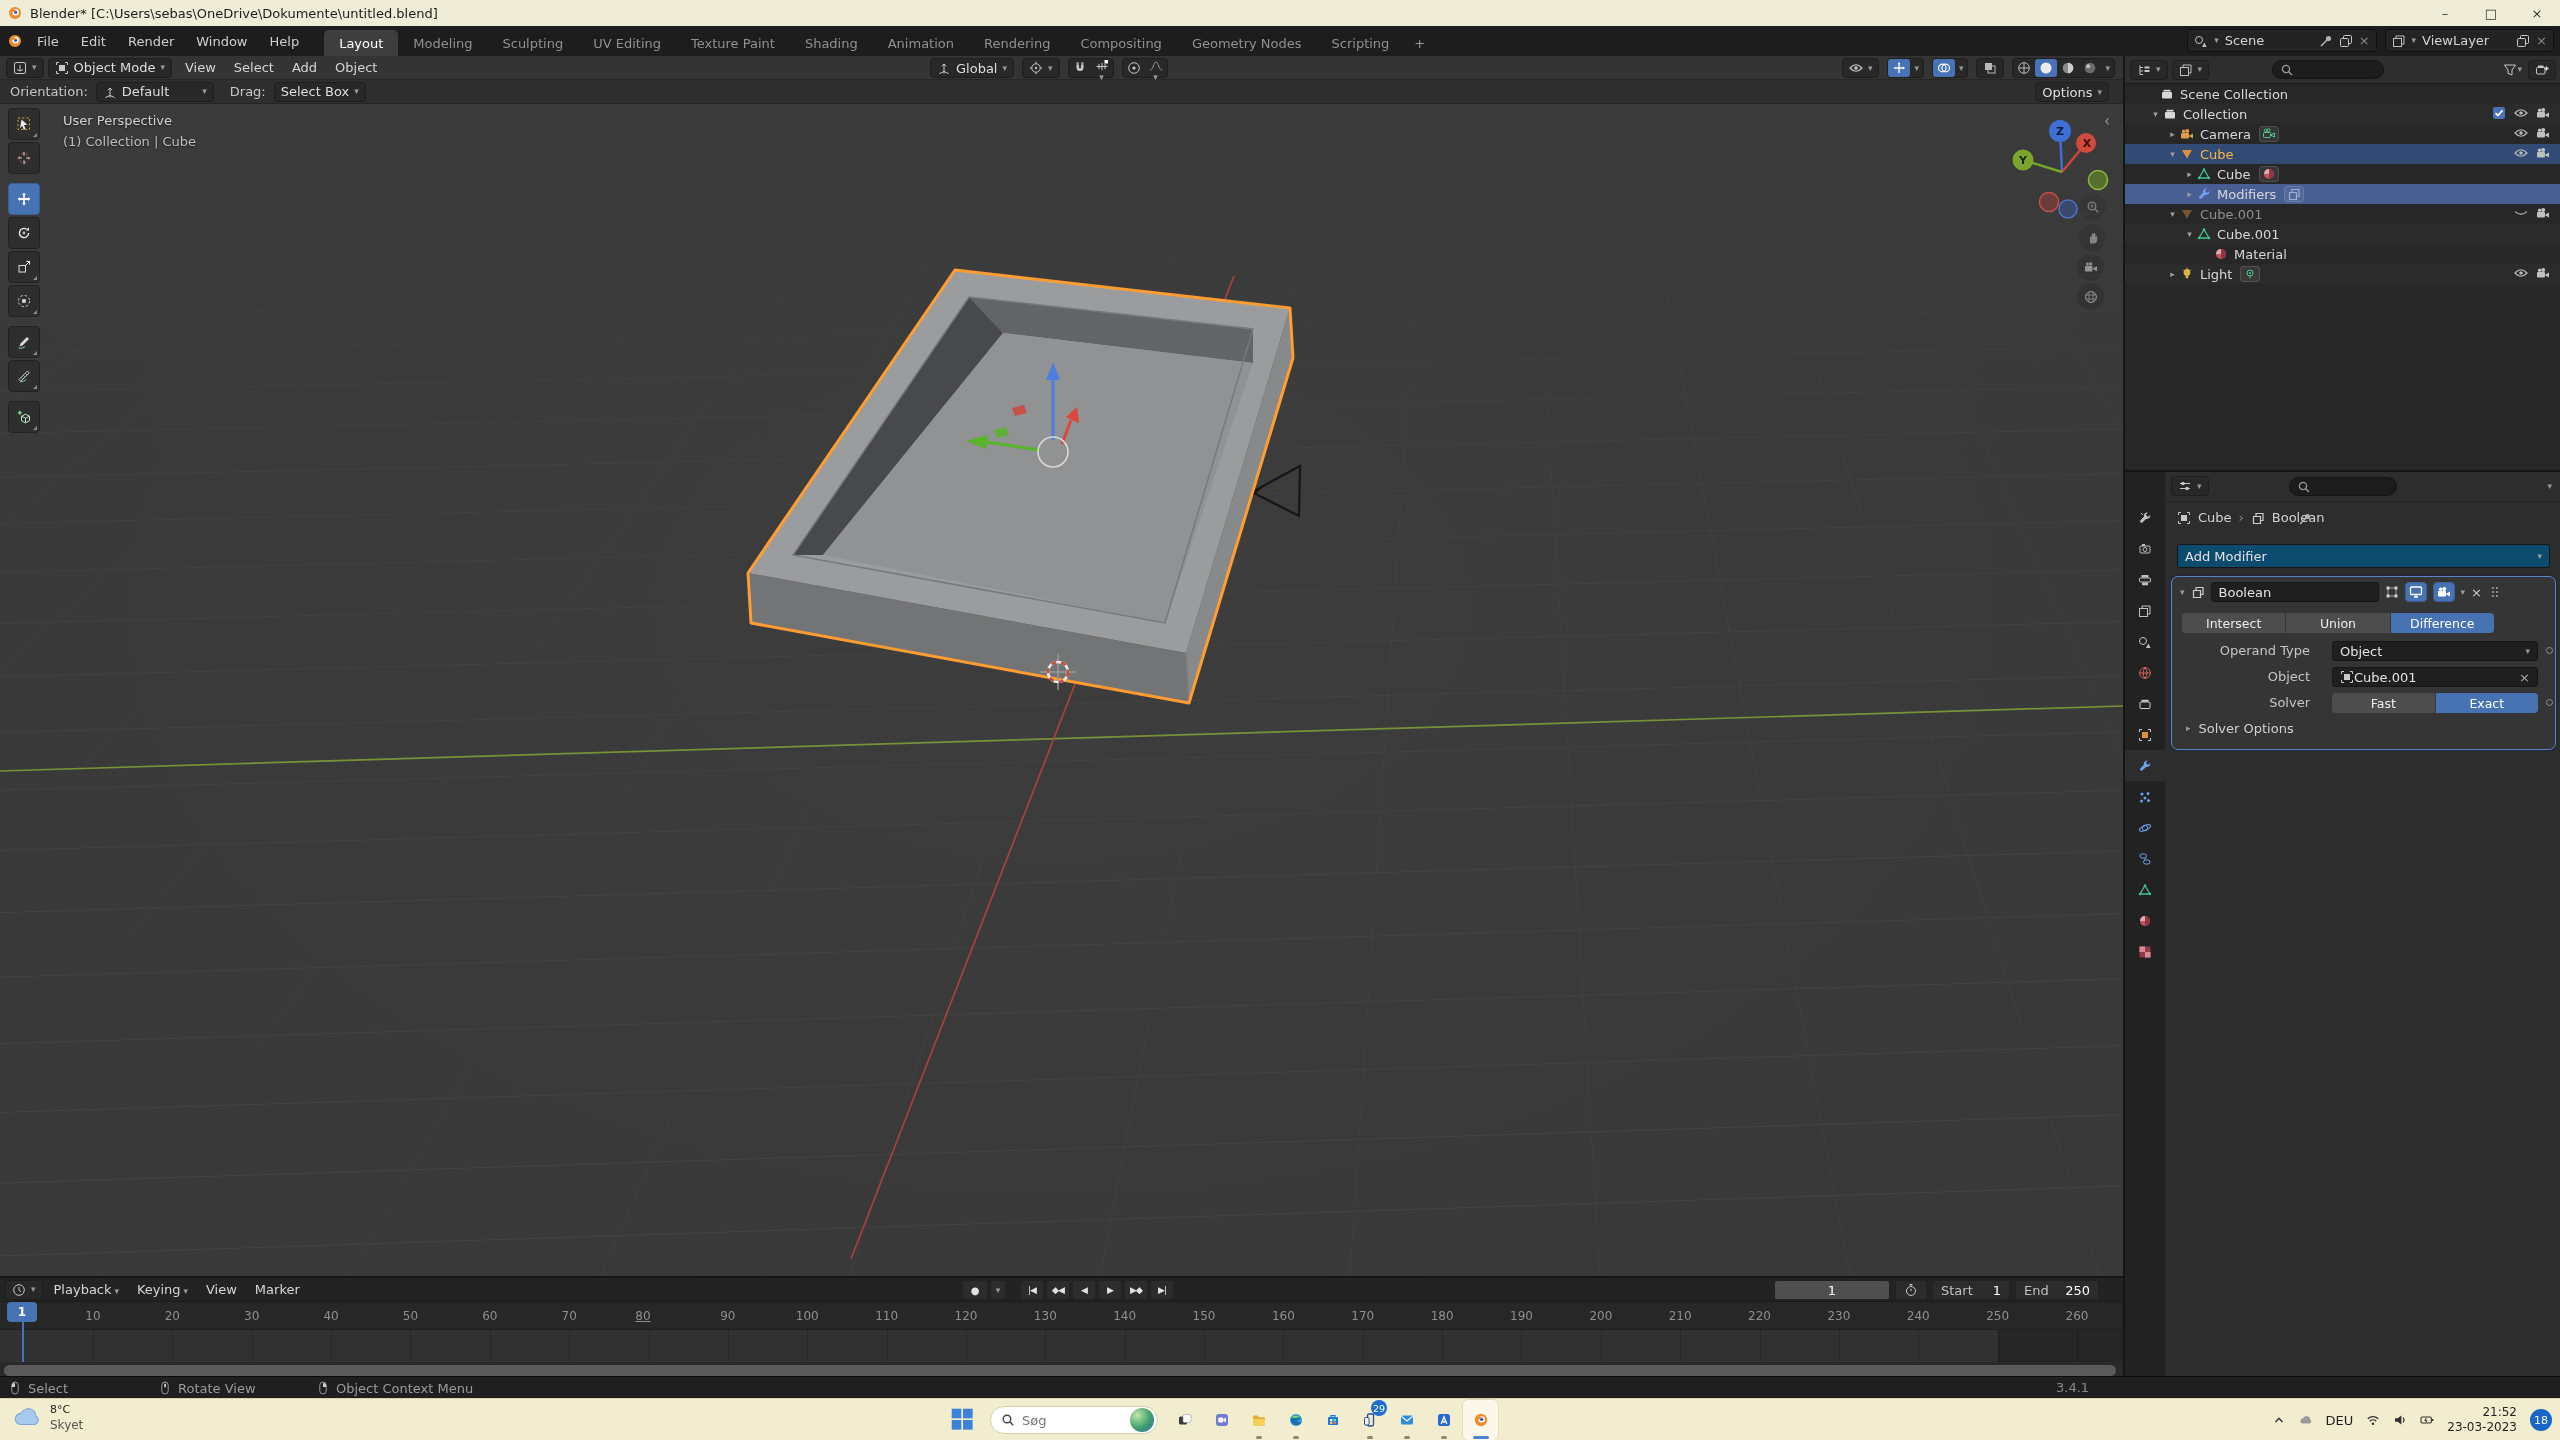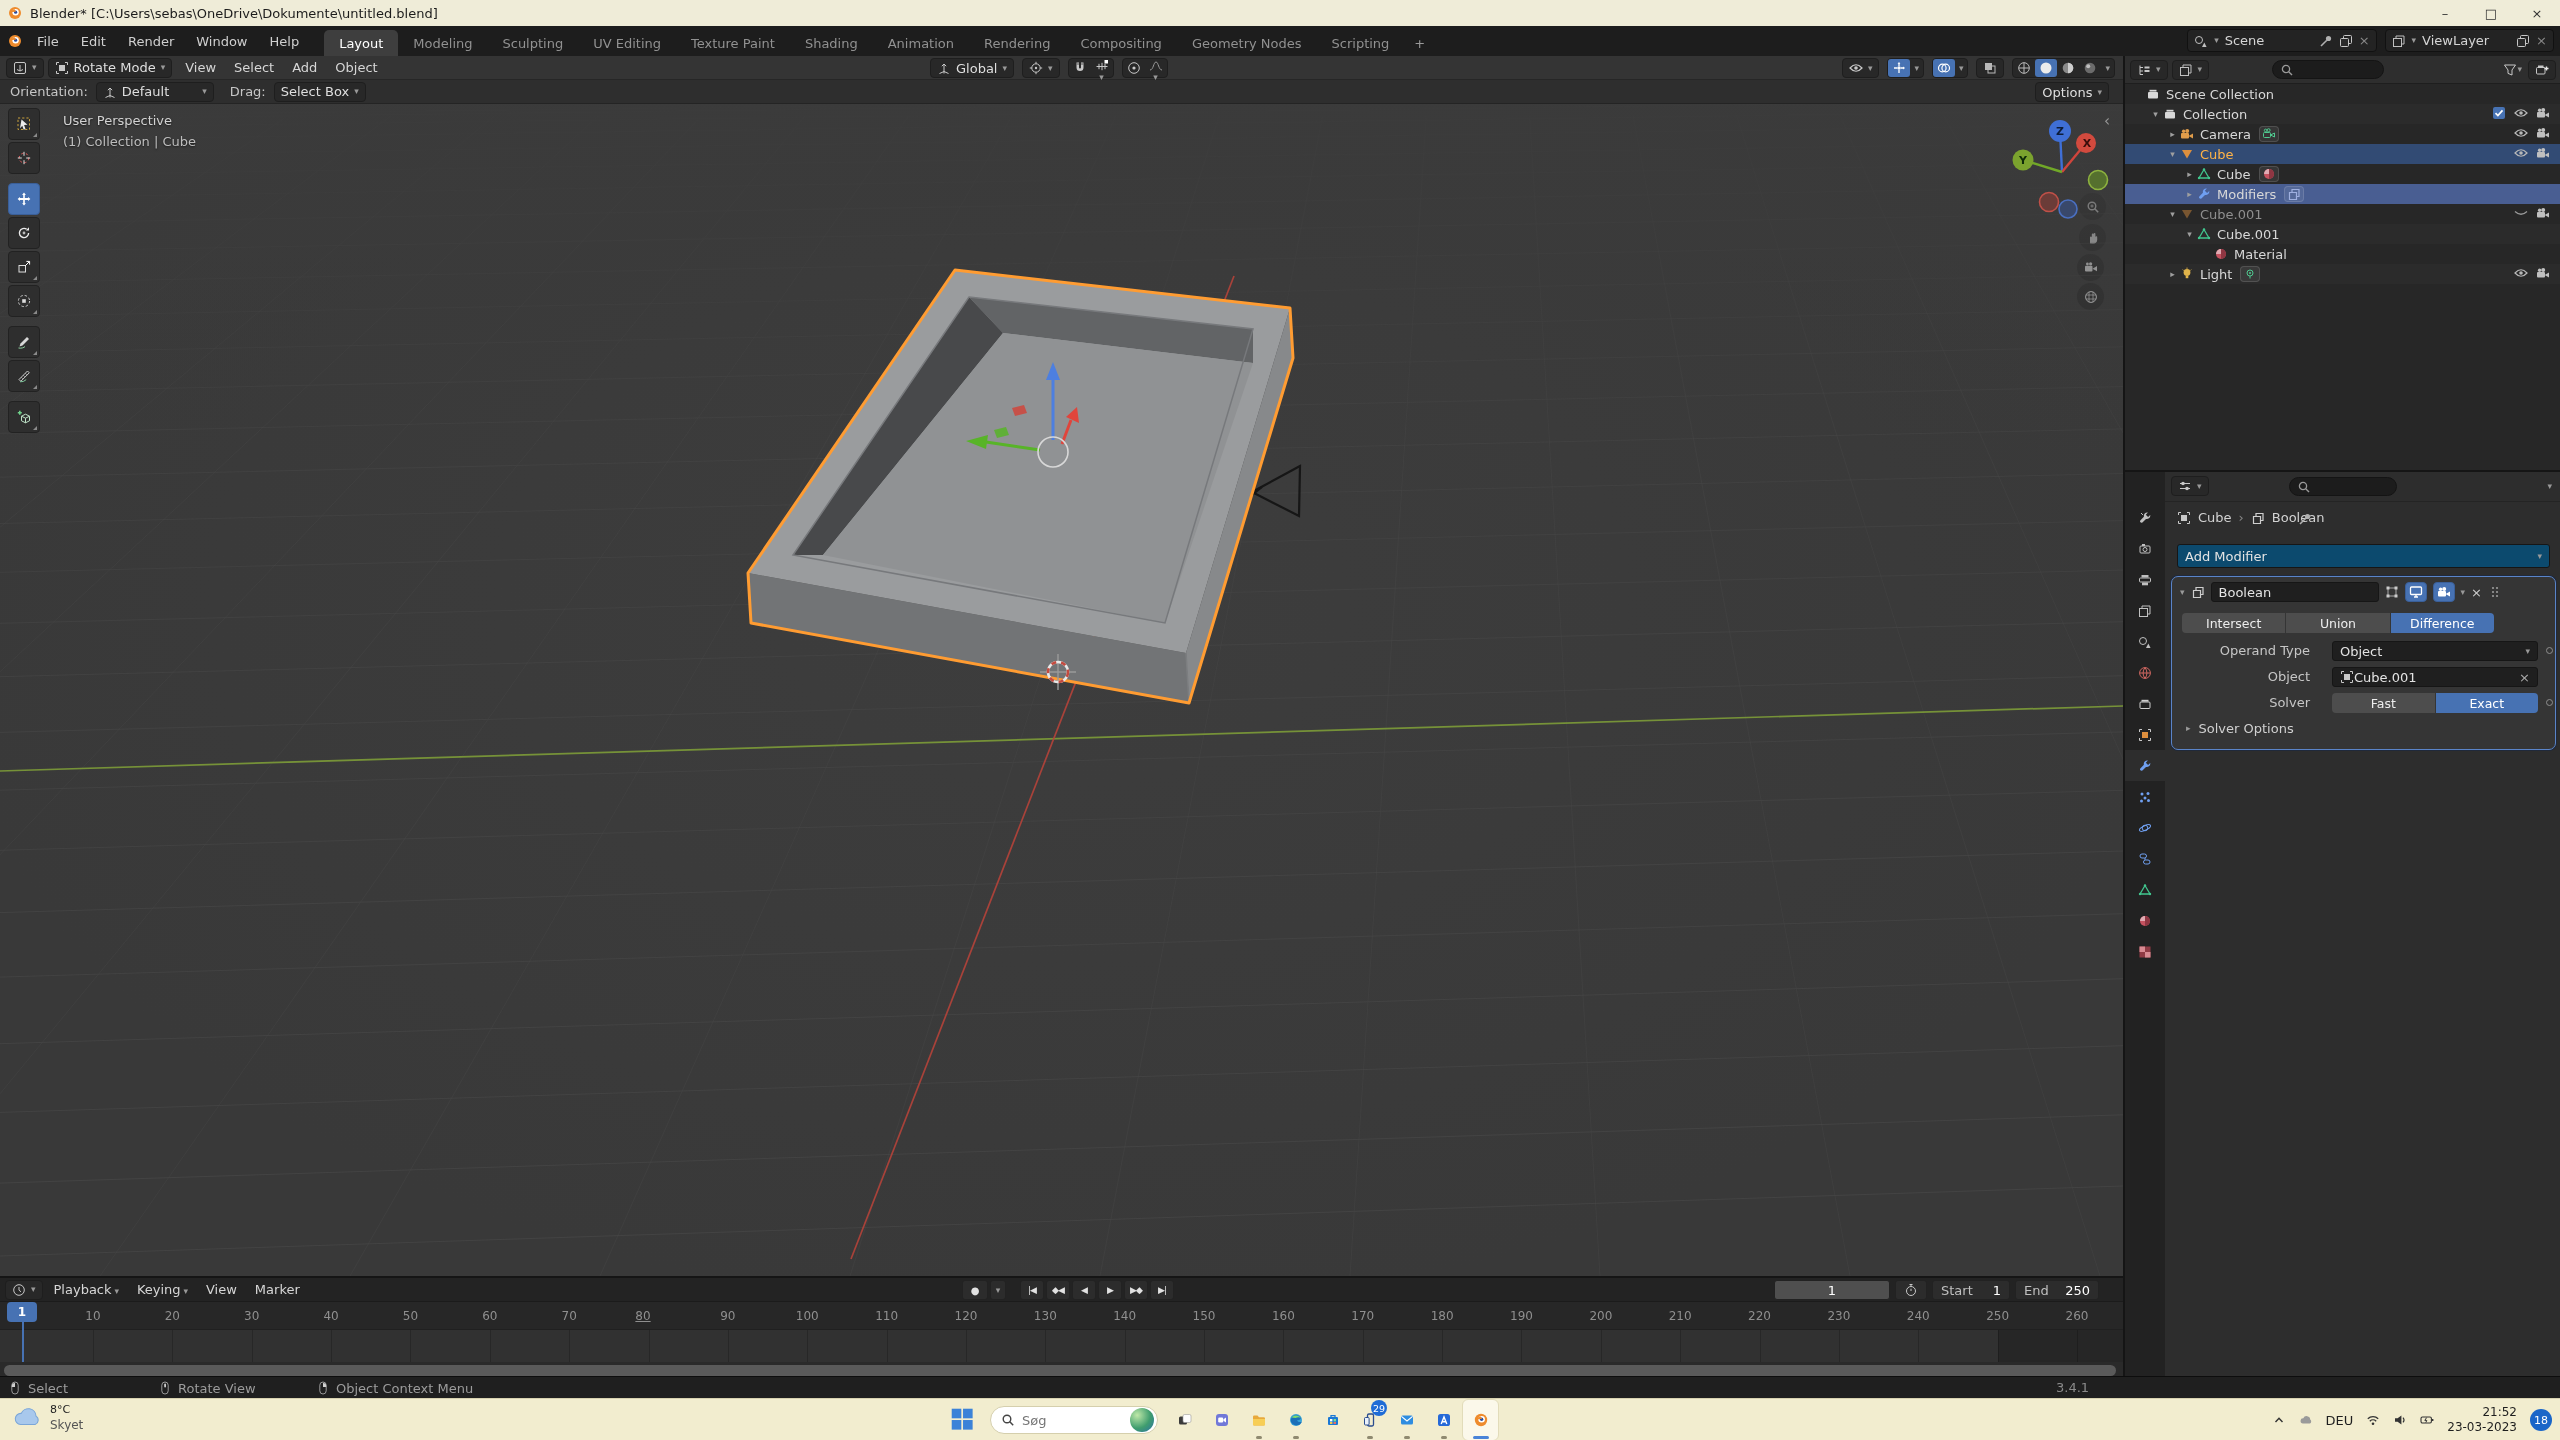--- a/index.html
+++ b/index.html
@@ -346,21 +346,21 @@
           </span>
           <span class="chev">▾</span>
         </div>
       <div class="fld">
           <span class="ic">
             <svg viewBox="0 0 14 14" width="14" height="14" fill="none">
               <rect x="4" y="4" width="6" height="6" fill="#c8c8c8"></rect>
               <path d="M1.5 4V1.5H4M10 1.5h2.5V4M12.5 10v2.5H10M4 12.5H1.5V10" stroke="#c8c8c8"></path>
             </svg>
           </span>
-          <span>Rotate Mode</span>
+          <span>Object Mode</span>
           <span class="chev">▾</span>
         </div>
       <div id="vp-menus" class="row">
           <span class="vmenu">View</span>
           <span class="vmenu">Select</span>
           <span class="vmenu">Add</span>
           <span class="vmenu">Object</span>
         </div>
       <div id="vp-mid">
         <div class="fld">
@@ -699,21 +699,21 @@
           <span class="ic">
             <svg viewBox="0 0 14 14" width="14" height="14" fill="none">
               <rect x="1.5" y="4.5" width="8.5" height="6.5" rx="1" stroke="#c8c8c8"></rect>
               <rect x="3" y="2.5" width="5.5" height="2" fill="#c8c8c8"></rect>
               <path d="M11.5 3.5v4M9.5 5.5h4" stroke="#e8e8e8" stroke-width="1.4"></path>
             </svg>
           </span>
         </div>
     </div>
     <div id="ol-rows">
-        <div class="orow" style="padding-left: 6px;">
+        <div class="orow" style="padding-left: 20px;">
           <span class="disc"></span>
           <span class="ic">
             <svg viewBox="0 0 14 14" width="14" height="14" fill="none">
               <rect x="2" y="5" width="10" height="6.5" rx="1" fill="#d8d8d8"></rect>
               <rect x="3.5" y="2.8" width="7" height="1.8" fill="#d8d8d8"></rect>
             </svg>
           </span>
           <span class="olabel">Scene Collection</span>
         </div>
         <div class="orow alt" style="padding-left: 23px;">

